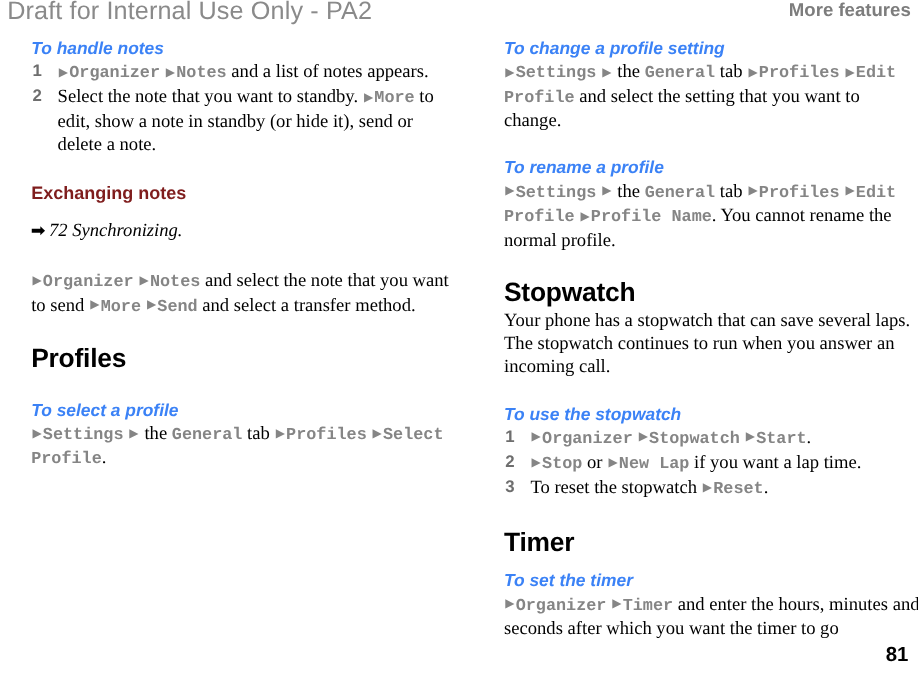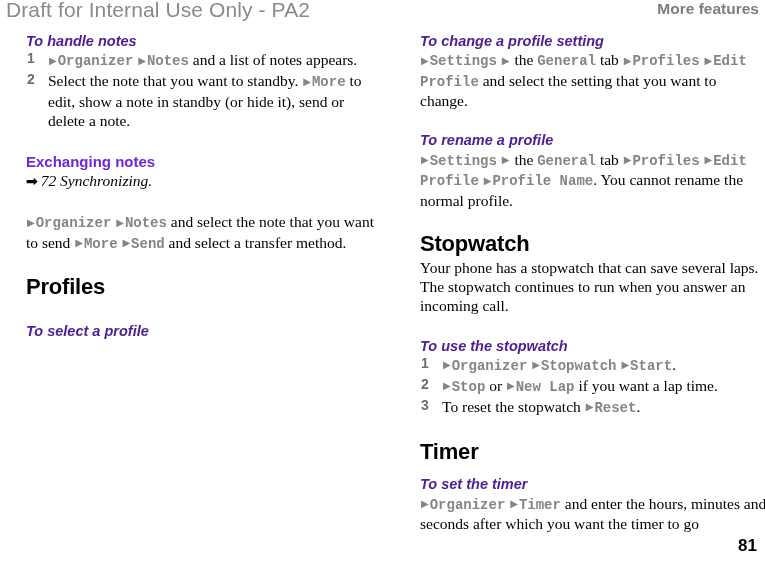--- a/index.html
+++ b/index.html
@@ -57,30 +57,30 @@
     letter-spacing: -0.2px;
     color: #000;
   }
   h2.sub {
     font-family: "Liberation Sans", sans-serif;
     font-size: 14.5px;
     font-weight: bold;
     font-style: italic;
     margin: 0 0 0px 0;
     line-height: 1.18;
-    color: #4c1d95;
+    color: #3b82f6;
   }
   h2.sub-plain {
     font-family: "Liberation Sans", sans-serif;
     font-size: 15px;
     font-weight: bold;
     font-style: normal;
-    margin: 0 0 0px 0;
+    margin: 0 0 12px 0;
     line-height: 1.18;
-    color: #6d28d9;
+    color: #7f1d1d;
   }
 
   
   p.body {
     font-family: "Liberation Serif", serif;
     font-size: 15.5px;
     line-height: 1.25;
     margin: 0;
     color: #000;
   }
@@ -190,20 +190,25 @@
     <span class="arrow">▶</span><span class="menu">Send</span><span> and select a transfer method.</span>
   </p>
 
   <div class="gap-sec"></div>
 
   <h1 class="sec">Profiles</h1>
 
   <div class="gap-sec"></div>
 
   <h2 class="sub">To select a profile</h2>
+  <p class="body">
+    <span class="arrow">▶</span><span class="menu">Settings</span>
+    <span class="arrow">▶</span><span> the </span><span class="menu">General</span><span> tab </span><span class="arrow">▶</span><span class="menu">Profiles</span>
+    <span class="arrow">▶</span><span class="menu">Select Profile</span><span>.</span>
+  </p>
 
 </div>
 
 <div class="col col-right">
 
   <h2 class="sub">To change a profile setting</h2>
   <p class="body">
     <span class="arrow">▶</span><span class="menu">Settings</span>
     <span class="arrow">▶</span><span> the </span><span class="menu">General</span><span> tab </span><span class="arrow">▶</span><span class="menu">Profiles</span>
     <span class="arrow">▶</span><span class="menu">Edit Profile</span><span> and select the setting that you want to change.</span>

